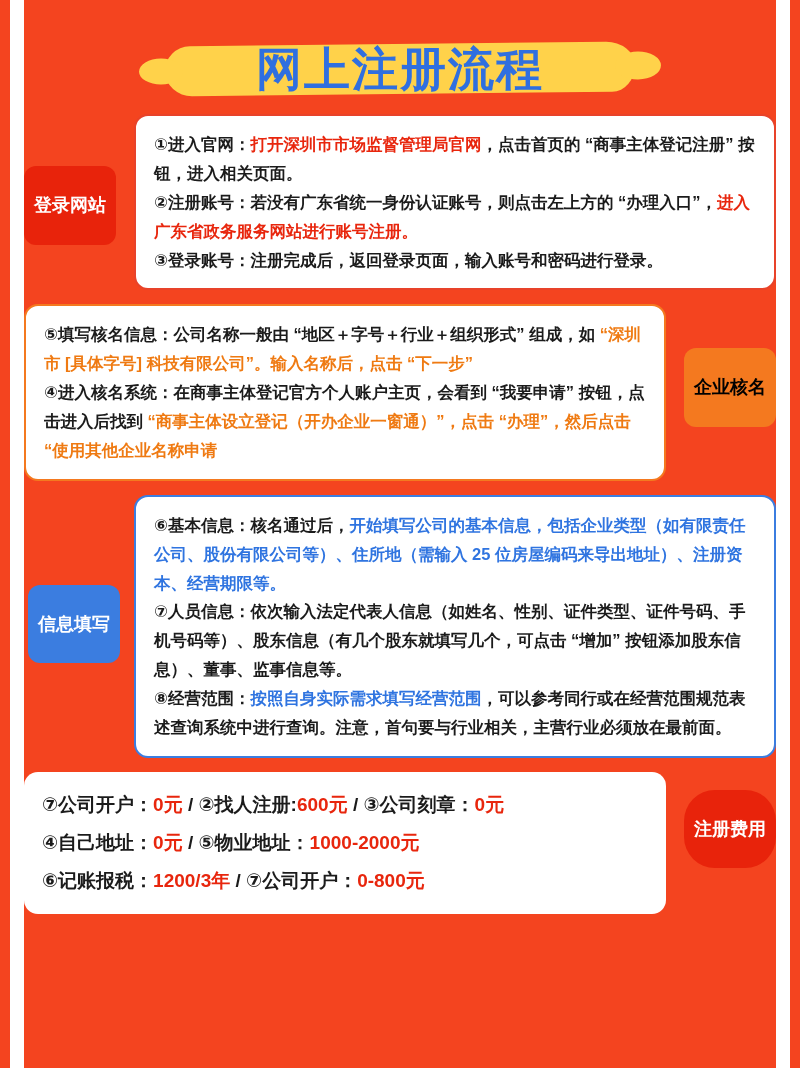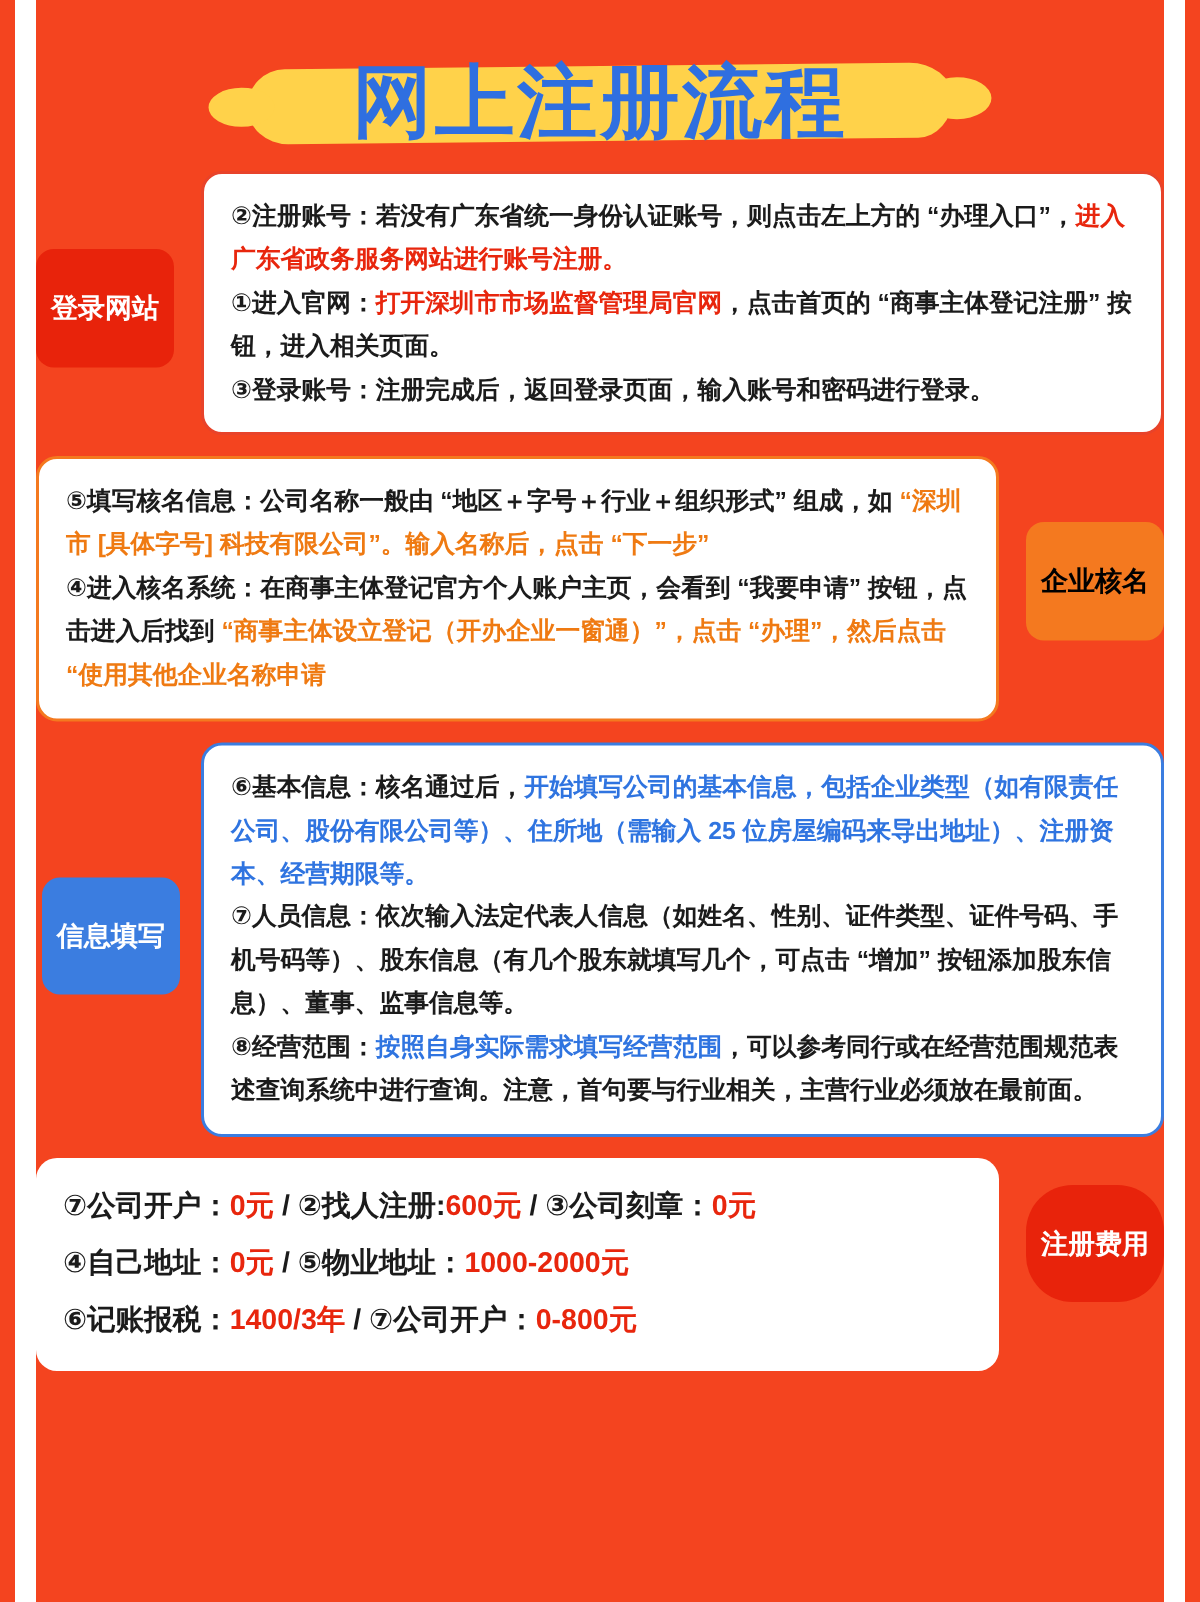--- a/index.html
+++ b/index.html
@@ -83,21 +83,21 @@
     position: absolute;
     right: -26px;
     top: 10px;
     width: 46px;
     height: 28px;
     background: #ffd24a;
     border-radius: 50%;
   }
   .subtitle-text {
     position: relative;
-    font-size: 53px;
+    font-size: 46px;
     font-weight: bold;
     color: #2f6fe0;
     line-height: 62px;
     letter-spacing: 2px;
     white-space: nowrap;
   }
 
   
   .section {
     position: relative;
@@ -177,22 +177,22 @@
         <div class="subtitle-brush"></div>
         <div class="subtitle-text">网上注册流程</div>
       </div>
     </div>
 
     <div class="section sec-login">
       <div class="tab red">
         <span>登录网站</span>
       </div>
       <div class="card bordered-red">
+        <div class="line" id="s0l0"><span class="black">①进入官网：</span><span class="red">打开深圳市市场监督管理局官网</span><span class="black">，点击首页的 “商事主体登记注册” 按钮，进入相关页面。</span></div>
         <div class="line" id="s0l1"><span class="black">②注册账号：若没有广东省统一身份认证账号，则点击左上方的 “办理入口”，</span><span class="red">进入广东省政务服务网站进行账号注册。</span></div>
-        <div class="line" id="s0l0"><span class="black">①进入官网：</span><span class="red">打开深圳市市场监督管理局官网</span><span class="black">，点击首页的 “商事主体登记注册” 按钮，进入相关页面。</span></div>
         <div class="line" id="s0l2"><span class="black">③登录账号：注册完成后，返回登录页面，输入账号和密码进行登录。</span></div>
       </div>
     </div>
 
     <div class="section sec-naming">
       <div class="tab orange">
         <span>企业核名</span>
       </div>
       <div class="card bordered-orange">
         <div class="line" id="s1l1"><span class="black">⑤填写核名信息：公司名称一般由 “地区＋字号＋行业＋组织形式” 组成，如 </span><span class="orange">“深圳市 [具体字号] 科技有限公司”。输入名称后，点击 “下一步”</span></div>
@@ -211,18 +211,18 @@
       </div>
     </div>
 
     <div class="section sec-fee">
       <div class="tab red">
         <span>注册费用</span>
       </div>
       <div class="card plain">
         <div class="fee-line" id="f0"><span class="black">⑦公司开户：</span><span class="amt">0元</span><span class="black"> / ②找人注册:</span><span class="amt">600元</span><span class="black"> / ③公司刻章：</span><span class="amt">0元</span></div>
         <div class="fee-line" id="f1"><span class="black">④自己地址：</span><span class="amt">0元</span><span class="black"> / ⑤物业地址：</span><span class="amt">1000-2000元</span></div>
-        <div class="fee-line" id="f2"><span class="black">⑥记账报税：</span><span class="amt">1400/3年</span><span class="black"> / ⑦公司开户：</span><span class="amt">0-800元</span></div>
+        <div class="fee-line" id="f2"><span class="black">⑥记账报税：</span><span class="amt">1200/3年</span><span class="black"> / ⑦公司开户：</span><span class="amt">0-800元</span></div>
       </div>
     </div>
 
   </div>
 </div>
 
 </body></html>

